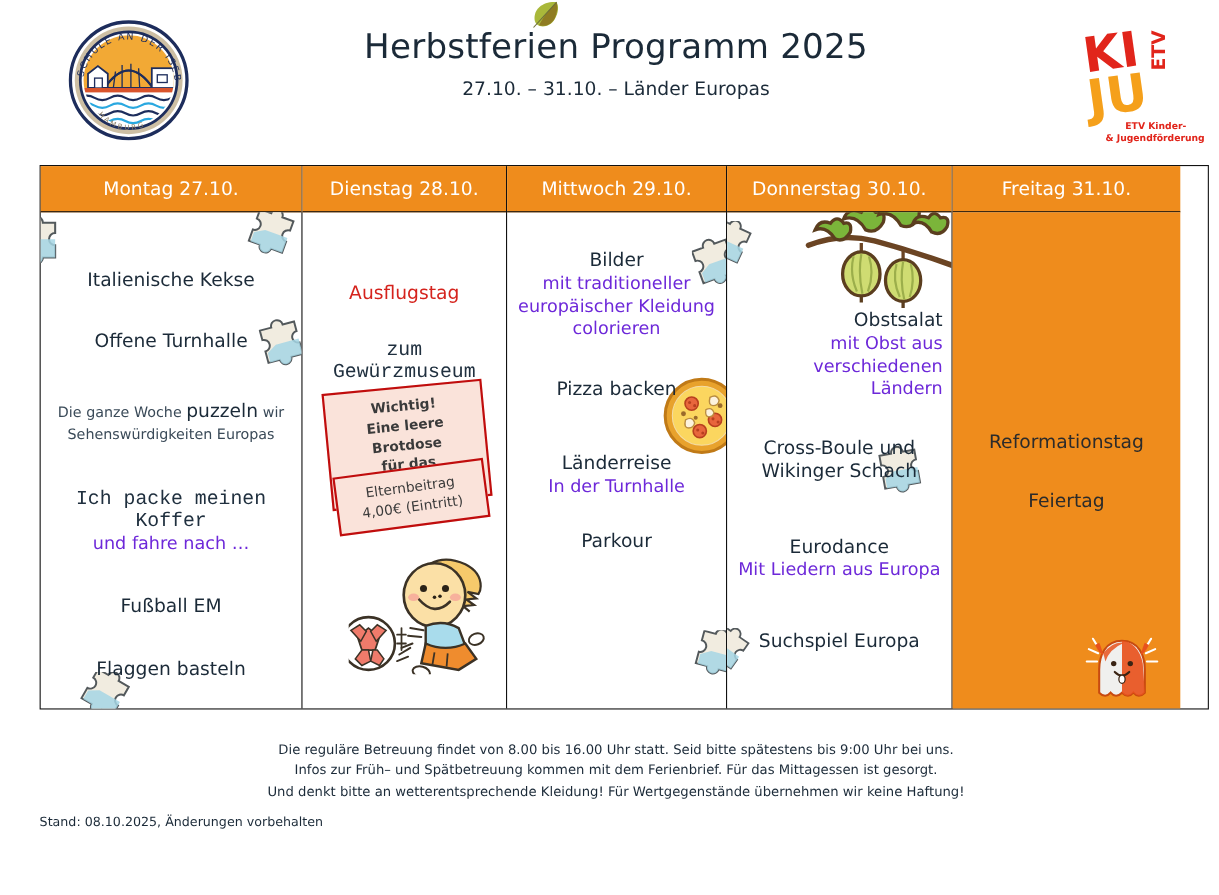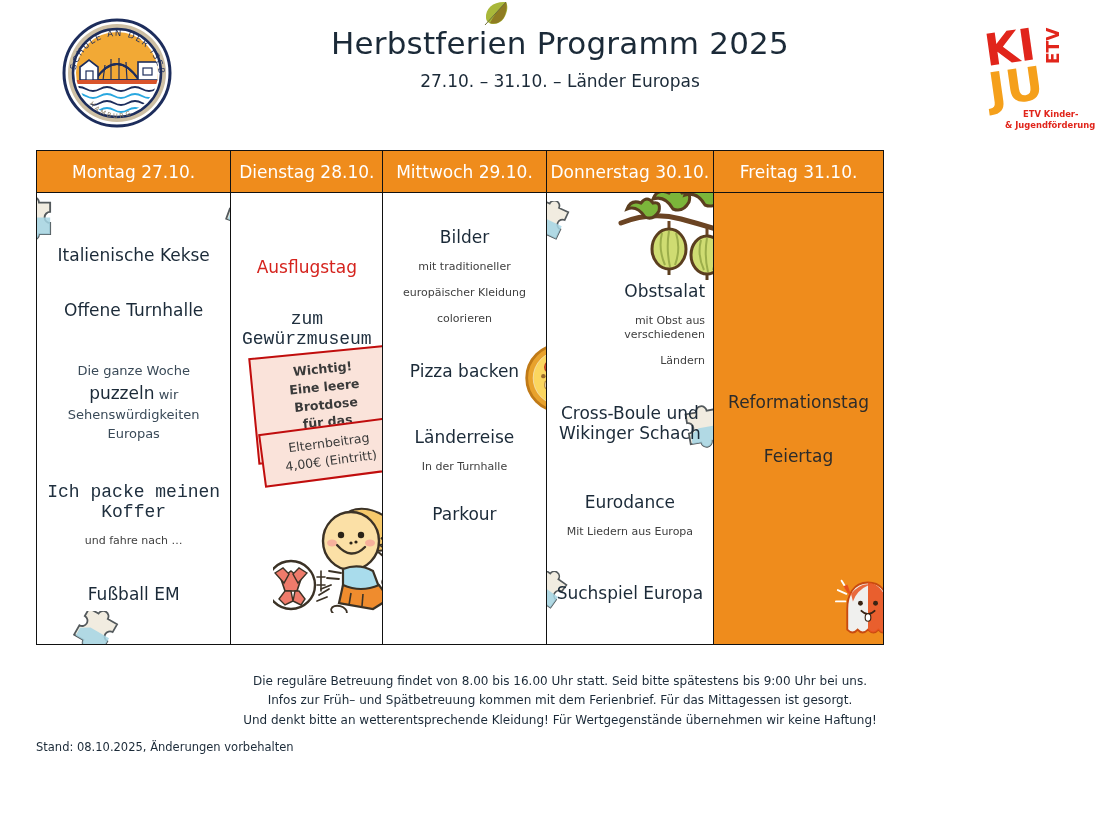--- a/index.html
+++ b/index.html
@@ -14,39 +14,39 @@
   .header{position:absolute;left:0;top:0;width:1108px;height:140px;}
   .logo-school{position:absolute;left:62px;top:18px;width:110px;height:110px;}
   .logo-kiju{position:absolute;left:975px;top:14px;width:120px;height:118px;}
 
   .title-block{position:absolute;left:180px;top:26px;width:760px;text-align:center;}
   .main-title{font-size:31px;font-weight:400;color:#1b2a38;letter-spacing:.2px;line-height:1.1;position:relative;display:inline-block;}
   .leaf{position:absolute;left:150px;top:-27px;width:30px;height:30px;}
   .sub-title{font-size:17px;color:#1b2a38;margin-top:11px;font-weight:400;}
 
   
-  .table{position:absolute;left:36px;top:150px;width:848px;height:495px;
+  .table{position:absolute;left:36px;top:150px;width:1063px;height:495px;
          border:1.6px solid #111;box-sizing:border-box;display:flex;}
   .col{position:relative;box-sizing:border-box;border-right:1.6px solid #111;display:flex;flex-direction:column;}
   .col:last-child{border-right:none;}
   .col.c0{width:238px;}
   .col.c1{width:186px;}
   .col.c2{width:200px;}
   .col.c3{width:205px;}
   .col.c4{width:207px;}
 
   .col-head{height:42px;background:#ef8c1c;color:#ffffff;display:flex;
             align-items:center;justify-content:center;font-size:17px;
             border-bottom:1.6px solid #111;box-sizing:border-box;flex:none;}
   .col-body{flex:1;position:relative;padding:14px 8px 10px;box-sizing:border-box;overflow:hidden;}
   .col.holiday .col-body{background:#ef8c1c;}
 
   .entry{text-align:center;position:relative;z-index:3;}
   .e-title{font-size:17px;color:#1b2a38;line-height:1.22;}
-  .e-sub{font-size:11px;color:#404040;line-height:1.3;margin-top:12px;}
+  .e-sub{font-size:16px;color:#6d28d9;line-height:1.3;margin-top:0;}
   .e-red{color:#d5231d;font-size:17px;}
   .e-big{font-size:18px;font-family:Liberation Mono, monospace;}
 
   .mix{font-size:13px;color:#3a4a58;line-height:1.45;}
   .mix b{font-size:17px;font-weight:400;color:#1b2a38;}
 
   .holiday-text{font-size:17px;color:#2b2b2b;text-align:center;}
 
   
   .note{position:absolute;background:#fae3da;border:2.4px solid #c00d0d;

